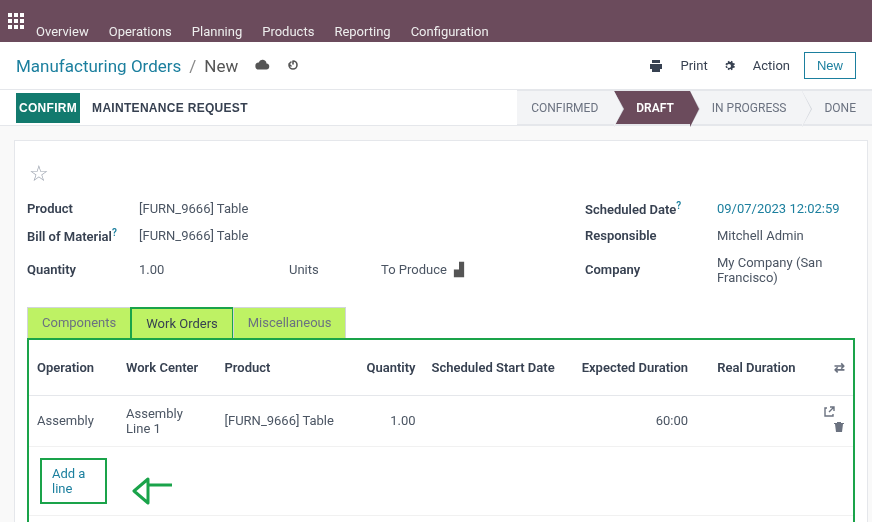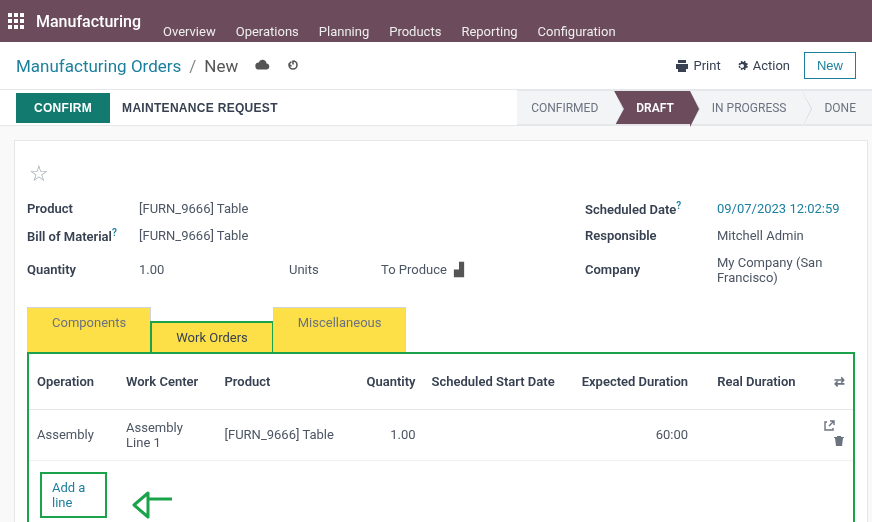--- a/index.html
+++ b/index.html
@@ -36,41 +36,41 @@
     border-bottom: 1px solid #e5e7eb;
     display: flex;
     align-items: center;
     padding: 10px 16px;
   }
   .breadcrumb { font-size: 17px; color: #1b7f9e; display: flex; align-items: flex-start; gap: 8px; }
   .breadcrumb .sep { color: #888; }
   .breadcrumb .current { color: #555; }
   .cloud-btn, .undo-btn { color: #555; margin-left: 8px; cursor: pointer; }
   .subbar-right { margin-left: auto; display: flex; align-items: center; gap: 14px; }
-  .subbar-right .link { color: #374151; cursor: pointer; display: flex; align-items: center; gap: 4px; font-size: 13px; }
+  .subbar-right .link { color: #374151; cursor: pointer; display: flex; align-items: center; gap: 17px; font-size: 13px; }
   .btn-outline {
     border: 1px solid #1b7f9e;
     color: #1b7f9e;
     padding: 5px 12px;
     font-size: 13px;
     background: #fff;
     cursor: pointer;
   }
   
   .status-row {
     background: #fff;
     display: flex;
     align-items: stretch;
     padding: 0 0 0 16px;
     border-bottom: 1px solid #e5e7eb;
     height: 36px;
   }
   .btn-primary {
     background: #127a6e; color: #fff; border: none;
-    padding: 0 18px; font-size: 12px; font-weight: 600; letter-spacing: 0.3px;
+    padding: 0 3px; font-size: 12px; font-weight: 600; letter-spacing: 0.3px;
     height: 30px; margin-top: 3px; margin-right: 12px; cursor: pointer;
   }
   .btn-flat {
     background: transparent; border: none; color: #374151;
     font-size: 12px; font-weight: 600; letter-spacing: 0.3px;
     height: 30px; margin-top: 3px; cursor: pointer;
   }
   .stages { margin-left: auto; display: flex; height: 100%; }
   .stage {
     position: relative;
@@ -122,29 +122,29 @@
   .lbl { color: #374151; font-weight: 600; }
   .lbl .help { color: #1b7f9e; font-size: 10px; vertical-align: super; }
   .val { color: #4b5563; }
   .val.link { color: #1b7f9e; }
   .chart-icon { color: #555; margin-left: 4px; }
   
   .tabs { display: flex; margin-top: 22px; }
   .tab {
     border: 1px solid #d1d5db;
     border-bottom: none;
-    padding: 7px 24px;
+    padding: 7px 14px;
     font-size: 13px;
     color: #6b7280;
-    background: #fde047;
+    background: #bef264;
     cursor: pointer;
     margin-right: -1px;
   }
   .tab.active { color: #374151; }
-  .tab.hl { border: 2px solid #1aa34a; border-bottom: none; margin-top: 14px; }
+  .tab.hl { border: 2px solid #1aa34a; border-bottom: none; }
   
   .tbl-wrap { border: 2px solid #1aa34a; }
   table.wo {
     width: 100%; border-collapse: collapse; font-size: 13px;
   }
   table.wo th {
     text-align: left; font-weight: 600; color: #374151;
     padding: 20px 8px; border-bottom: 1px solid #e5e7eb;
     background: #fff;
   }
@@ -178,21 +178,20 @@
     <span></span>
       <span></span>
       <span></span>
       <span></span>
       <span></span>
       <span></span>
       <span></span>
       <span></span>
       <span></span>
   </span>
-  <span class="app-title">Manufacturing</span>
   <span class="topnav-item">Overview</span>
   <span class="topnav-item">Operations</span>
   <span class="topnav-item">Planning</span>
   <span class="topnav-item">Products</span>
   <span class="topnav-item">Reporting</span>
   <span class="topnav-item">Configuration</span>
 </div>
 
 <div class="subbar">
   <div class="breadcrumb">

